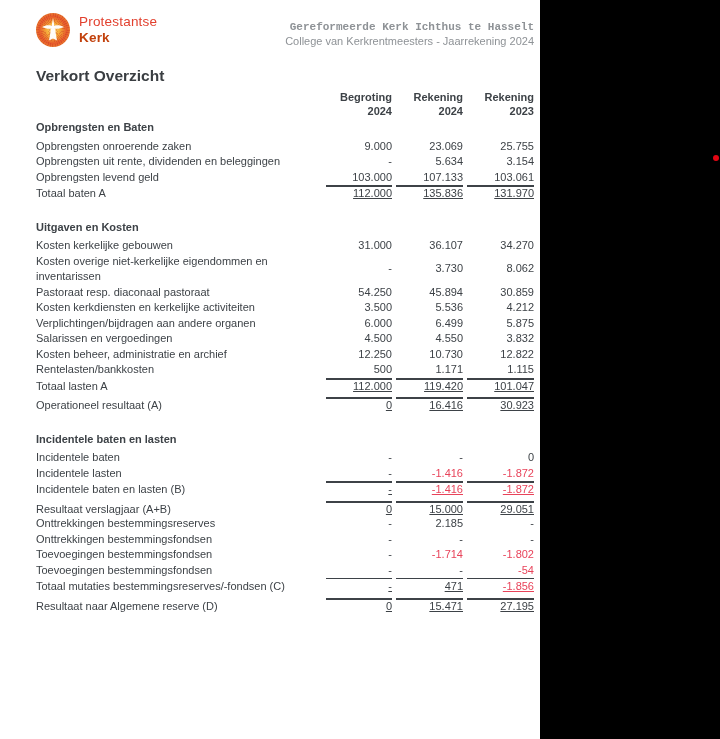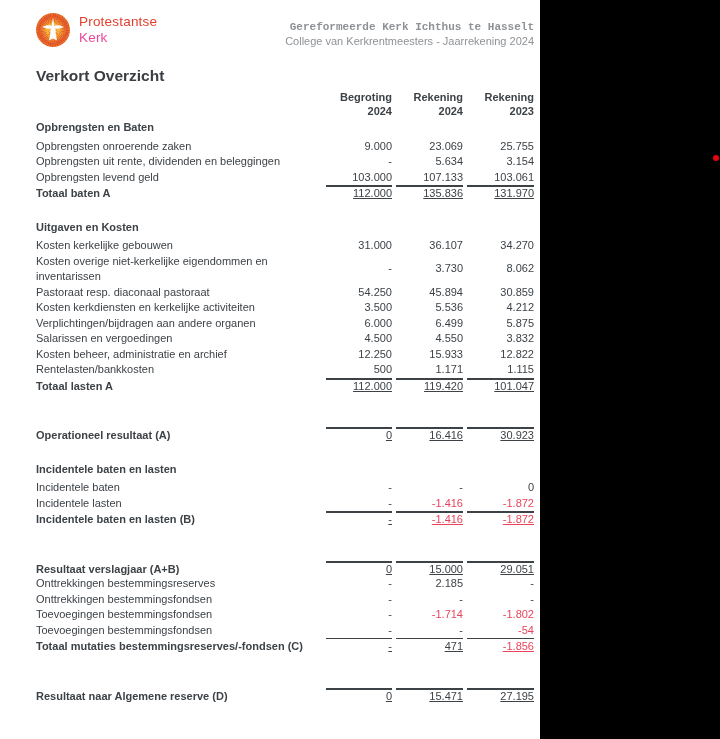--- a/index.html
+++ b/index.html
@@ -19,42 +19,42 @@
   .brand{display:flex;align-items:center;gap:9px;}
   .logo{
     width:34px;height:34px;border-radius:50%;position:relative;flex:0 0 auto;
     background:
       repeating-conic-gradient(from 8deg, rgba(197,36,36,0.30) 0deg 3deg, rgba(255,255,255,0) 3deg 9deg),
       radial-gradient(circle at 50% 50%, #ffeec0 0%, #f8bc42 20%, #ef9130 38%, #e55a2b 56%, #ea7c2e 72%, #f29d33 86%, #f5ad3c 100%);
   }
   .logo svg{position:absolute;left:0;top:0;}
   .brand-text{font-size:13.5px;line-height:16px;letter-spacing:.2px;}
   .brand-l1{color:#e2402e;}
-  .brand-l2{color:#ec4899;}
+  .brand-l2{color:#c2410c;font-weight:bold;}
   .org{text-align:right;font-size:11px;line-height:14px;color:#8e9296;margin-top:7px;}
   .org-name{font-weight:bold;font-family:Liberation Mono, monospace;}
   
   .title{font-size:15.5px;line-height:19px;font-weight:bold;color:#3a3e42;margin:18px 0 0 0;}
   
   .row{
     display:grid;grid-template-columns:1fr 66px 67px 67px;column-gap:4px;
     font-size:11px;line-height:15.5px;align-items:center;
   }
   .row .c{text-align:right;}
   .colhead{margin-top:5px;font-weight:bold;line-height:14px;color:#3d4247;align-items:end;}
   .colhead .c div{line-height:14px;}
   .section{margin-top:19px;margin-bottom:3px;}
   #tbody .section:first-child{margin-top:2px;}
   .section .lbl{font-weight:bold;}
-  .total .lbl,.result .lbl{font-weight:bold;white-space:nowrap;}
+  .total .lbl,.result .lbl{font-weight:normal;white-space:nowrap;}
   .total,.result{line-height:13.5px;align-items:end;}
   .total .c,.result .c{border-top:2px solid #3d4247;text-decoration:underline;}
   .total.thin{line-height:14.5px;}
   .total.thin .c{border-top-width:1px;}
-  .result{margin-top:34px;}
+  .result{margin-top:4px;}
   .neg{color:#e8435a;}
   
   .panel{position:absolute;left:540px;top:0;width:180px;height:739px;background:#000;}
   .dot{position:absolute;left:713px;top:155px;width:6px;height:6px;border-radius:50%;background:#e30613;}
 </style>
 </head>
 <body>
 
 <div class="doc">
   <div class="doc-header">
@@ -157,21 +157,21 @@
       </div>
       <div class="row item">
         <div class="lbl">Salarissen en vergoedingen</div>
         <div class="c">4.500</div>
         <div class="c">4.550</div>
         <div class="c">3.832</div>
       </div>
       <div class="row item">
         <div class="lbl">Kosten beheer, administratie en archief</div>
         <div class="c">12.250</div>
-        <div class="c">15.933</div>
+        <div class="c">10.730</div>
         <div class="c">12.822</div>
       </div>
       <div class="row item">
         <div class="lbl">Rentelasten/bankkosten</div>
         <div class="c">500</div>
         <div class="c">1.171</div>
         <div class="c">1.115</div>
       </div>
       <div class="row total">
         <div class="lbl">Totaal lasten A</div>

